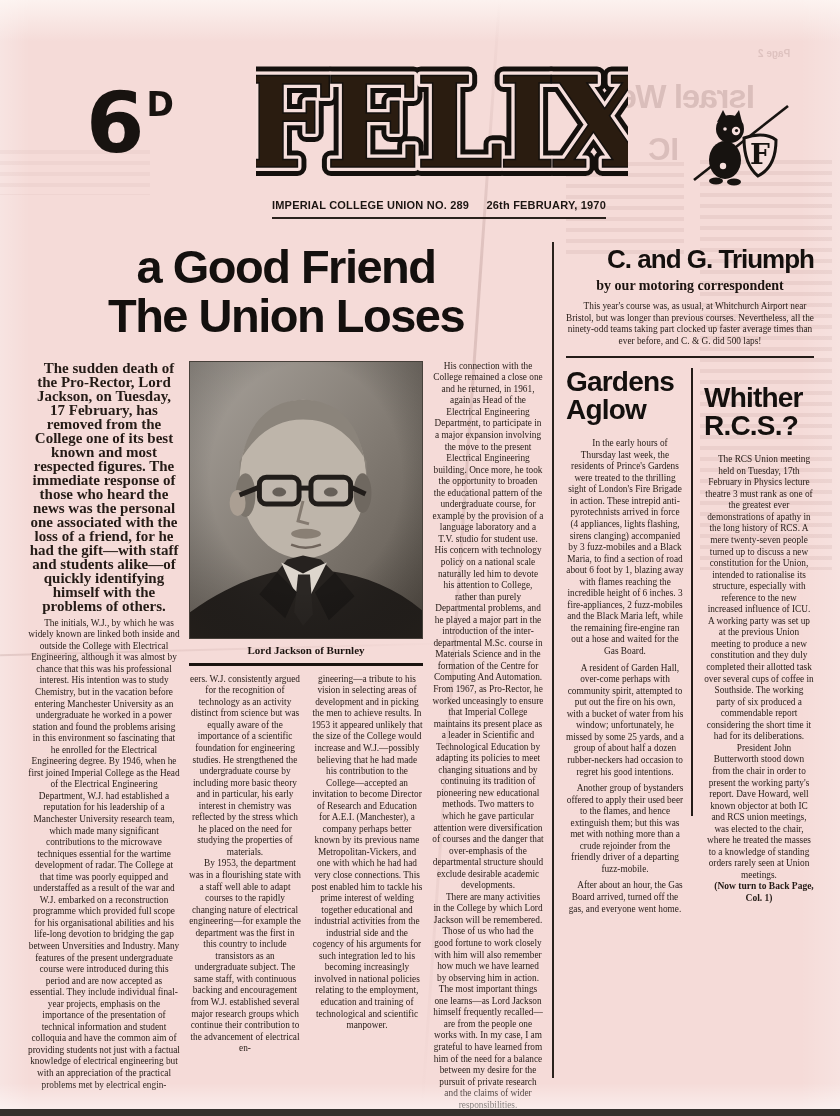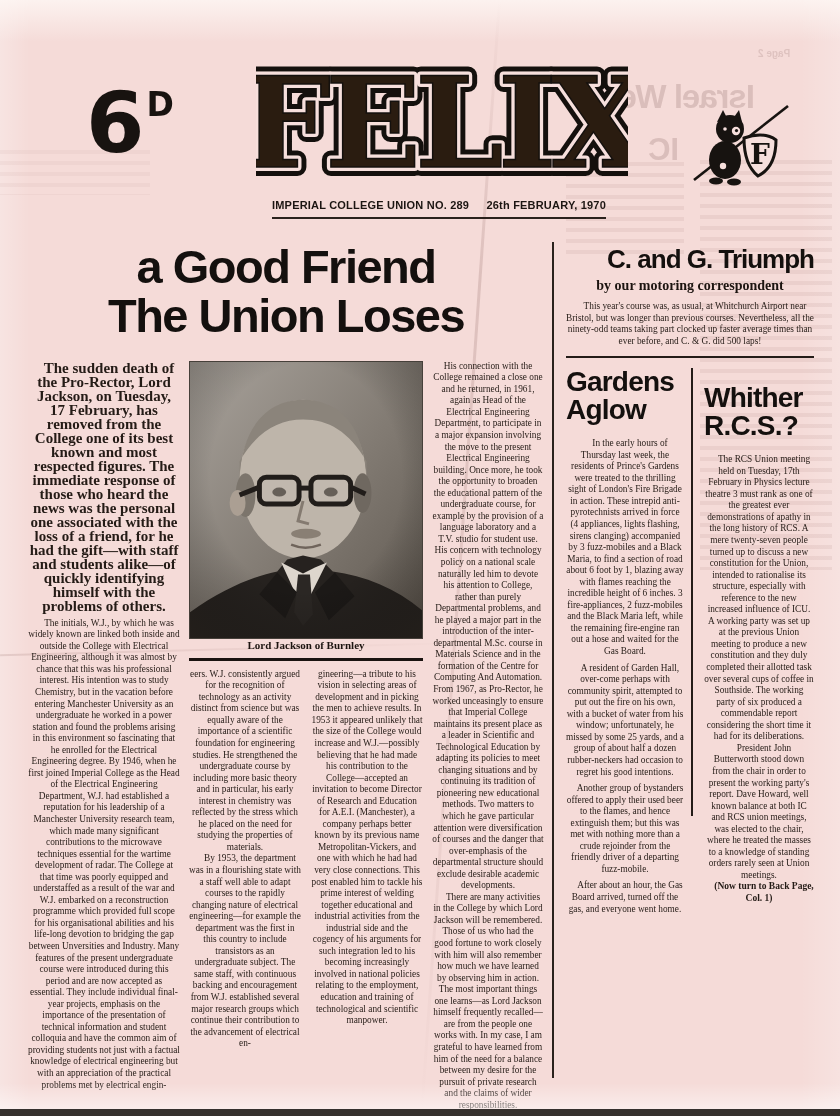--- a/index.html
+++ b/index.html
@@ -49,21 +49,21 @@
       font-size:47px;line-height:1.05;letter-spacing:-1.5px;color:#14100e;}
   .columns{display:flex;gap:9px;margin-top:20px;height:762px;overflow:hidden;}
   .col1{width:152px;flex:none;overflow:hidden;}
   .center-col{width:234px;flex:none;}
   .col4{flex:1;overflow:hidden;}
   .bt{font-size:9.3px;line-height:11.55px;text-align:justify;color:#241b16;}
   .bt p{margin:0;text-indent:10px;text-align:center;}
   .bt p.noindent{text-indent:0;}
   .intro{font-weight:bold;font-size:15px;line-height:14px;}
   .photo{width:234px;height:278px;display:block;border:1px solid #46403a;box-sizing:border-box;}
-  .caption{text-align:center;font-weight:bold;font-size:11px;color:#1c1410;}
+  .caption{text-align:center;font-weight:bold;font-size:11px;margin-top:5px;color:#1c1410;}
   .thick-rule{height:3px;background:#1a1310;margin:7px 0 8px;}
   .center-cols{display:flex;gap:10px;height:452px;overflow:hidden;}
   .center-cols .c{width:112px;flex:none;}
   
   .cg-headline{text-align:right;font-family:"Liberation Sans",sans-serif;font-weight:bold;
       font-size:26px;letter-spacing:-1px;color:#14100e;margin-top:2px;}
   .cg-byline{text-align:center;font-weight:bold;font-size:14px;margin:3px 0 7px;color:#1c1410;}
   .hrule{height:2px;background:#241c18;margin-top:9px;}
   .two-col{display:flex;margin-top:10px;position:relative;}
   .gcol{width:118px;flex:none;padding-right:9px;overflow:hidden;}
@@ -223,21 +223,21 @@
           </div>
         </div>
 
         <div class="wcol">
           <div class="sec-headline">
             <div>Whither</div>
             <div>R.C.S.?</div>
           </div>
           <div class="bt">
             <p>The RCS Union meeting held on Tuesday, 17th February in Physics lecture theatre 3 must rank as one of the greatest ever demonstrations of apathy in the long history of RCS. A mere twenty-seven people turned up to discuss a new constitution for the Union, intended to rationalise its structure, especially with reference to the new increased influence of ICU. A working party was set up at the previous Union meeting to produce a new constitution and they duly completed their allotted task over several cups of coffee in Southside. The working party of six produced a commendable report considering the short time it had for its deliberations.</p>
-            <p>President John Butterworth stood down from the chair in order to present the working party's report. Dave Howard, well known balance at both IC and RCS union meetings, was elected to the chair, where he treated the masses to a knowledge of standing orders rarely seen at Union meetings.</p>
+            <p>President John Butterworth stood down from the chair in order to present the working party's report. Dave Howard, well known objector at both IC and RCS union meetings, was elected to the chair, where he treated the masses to a knowledge of standing orders rarely seen at Union meetings.</p>
             <p class="note">(Now turn to Back Page, Col. 1)</p>
           </div>
 
         </div>
       </div>
     </div>
   </div>
 
   <div class="bottom-light"></div>
   <div class="bottom-strip"></div>

